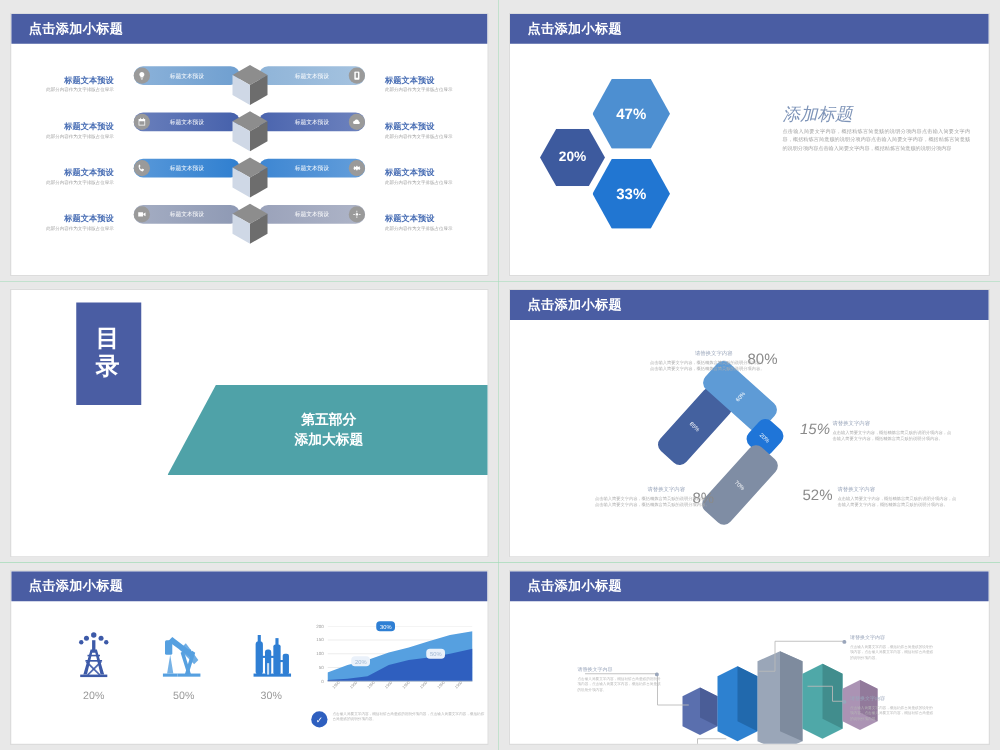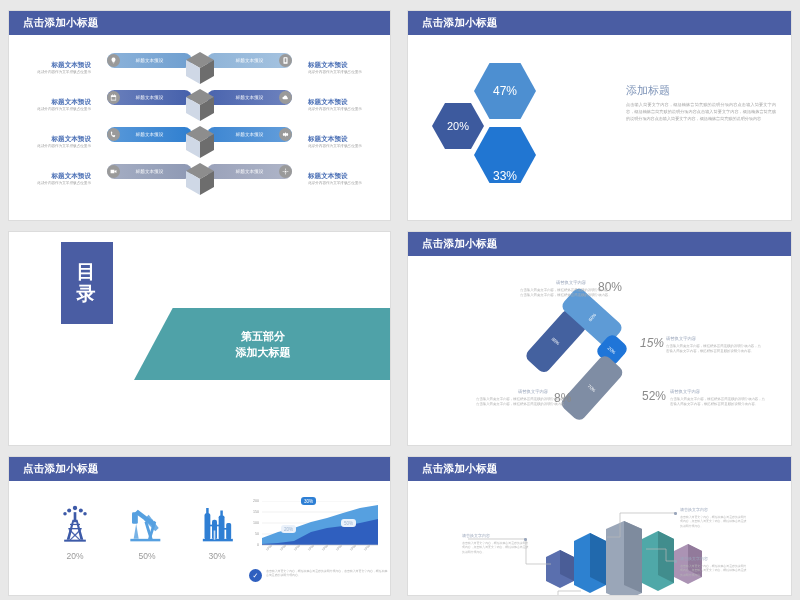--- a/index.html
+++ b/index.html
@@ -70,23 +70,23 @@
     position: absolute; top: 0; height: 15px; line-height: 15px;
     font-size: 4.6px; color: #fff; z-index: 2; width: 85px; text-align: center;
   }
   .cube { position: absolute; width: 30px; height: 34px; left: 50%; margin-left: -15px; top: -2px; z-index: 4; }
 
   
   .hex {
     position: absolute;
     clip-path: polygon(25% 0%, 75% 0%, 100% 50%, 75% 100%, 25% 100%, 0% 50%);
     display: flex; align-items: center; justify-content: center;
-    color: #fff; font-weight: normal;
-  }
-  .s2title { position: absolute; font-size: 11px; color: #7e94b8; }
+    color: #fff; font-weight: bold;
+  }
+  .s2title { position: absolute; font-size: 14px; color: #7e94b8; font-style: italic; }
   .s2body  { position: absolute; font-size: 4.1px; color: #a2a2a2; line-height: 1.75; text-align: justify; }
 
   
   .card { position: absolute; border-radius: 7px; display:flex; align-items:center; justify-content:center;
           color:#fff; font-size:4.5px; }
   .s4pct { position: absolute; font-size: 12px; color: #8a8a8a; }
   .s4head { position: absolute; font-size: 4.3px; color: #9aa6bb; }
   .s4txt { position: absolute; font-size: 3.4px; color: #adadad; line-height: 1.5; width: 72px; }
 
   
@@ -261,21 +261,21 @@
       <div class="titlebar">
         <span class="ttext">点击添加小标题</span>
       </div>
       <div class="body">
         <div class="hex" style="left:24px; top:68px; width:52px; height:46px; background:#3d5a9e; font-size:11px;">
           <span>20%</span>
         </div>
         <div class="hex" style="left:66px; top:28px; width:62px; height:56px; background:#4d8fd1; font-size:12px;">
           <span>47%</span>
         </div>
-        <div class="hex" style="left:66px; top:92px; width:62px; height:56px; background:#2176d2; font-size:12px;align-items:flex-end;">
+        <div class="hex" style="left:66px; top:92px; width:62px; height:56px; background:#2176d2; font-size:12px;">
           <span>33%</span>
         </div>
         <div class="s2title" style="left:218px; top:48px;">添加标题</div>
         <div class="s2body" style="left:218px; top:66px; width:150px;">点击输入简要文字内容，概括精炼言简意赅的说明分项内容点击输入简要文字内容，概括精炼言简意赅的说明分项内容点击输入简要文字内容，概括精炼言简意赅的说明分项内容点击输入简要文字内容，概括精炼言简意赅的说明分项内容</div>
       </div>
     </div>
   </div>
 
   <div class="cellwrap">
     <div class="slide">

